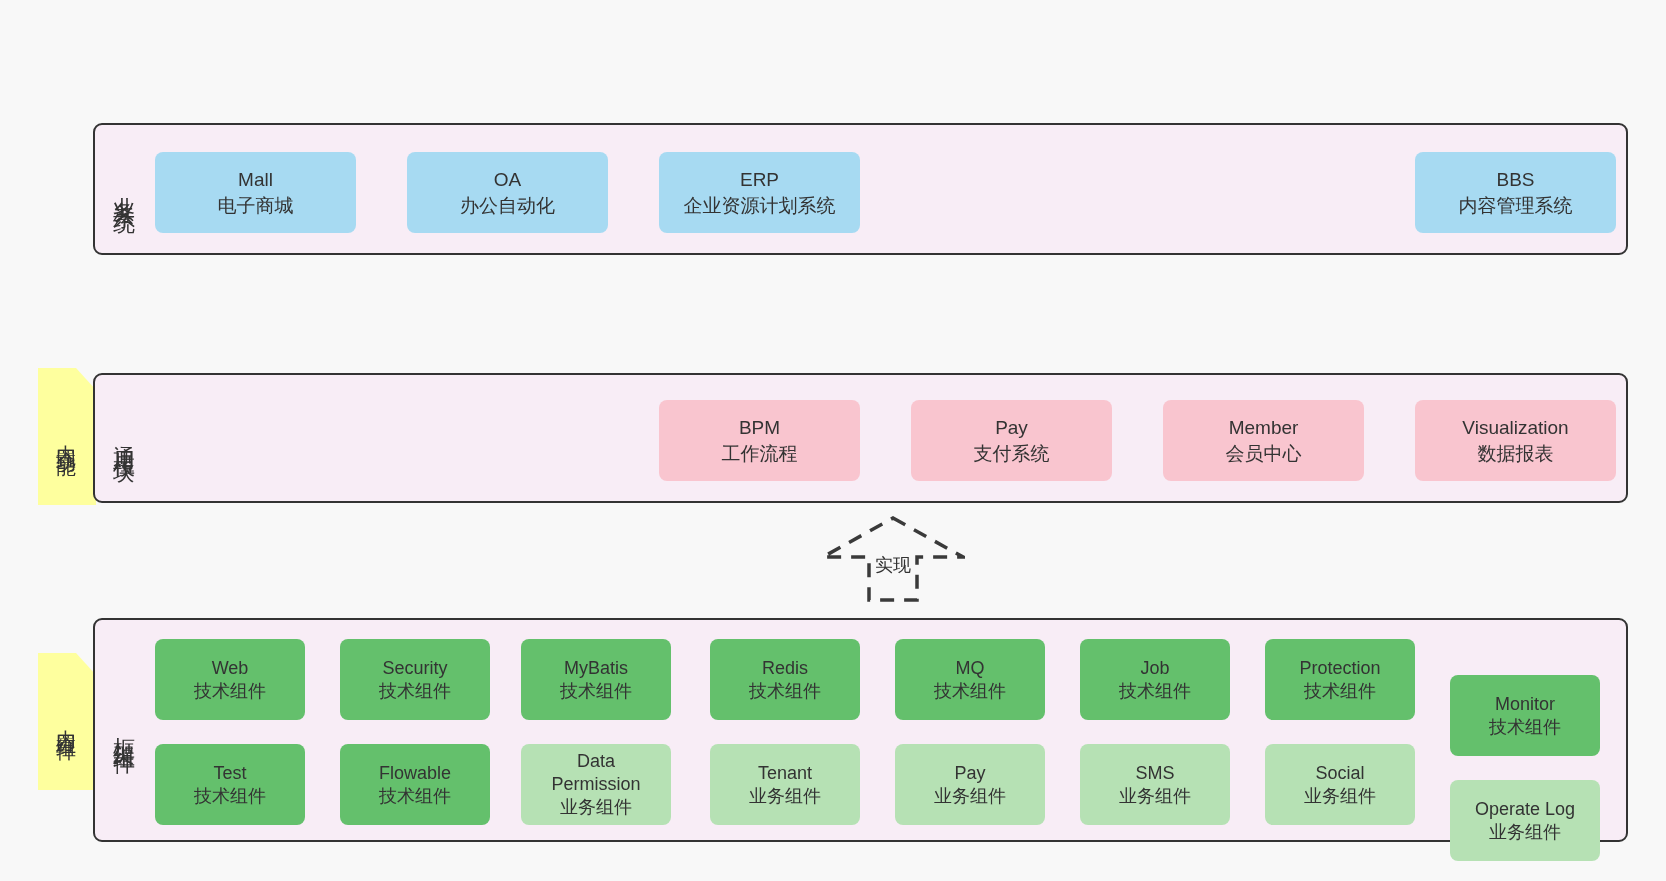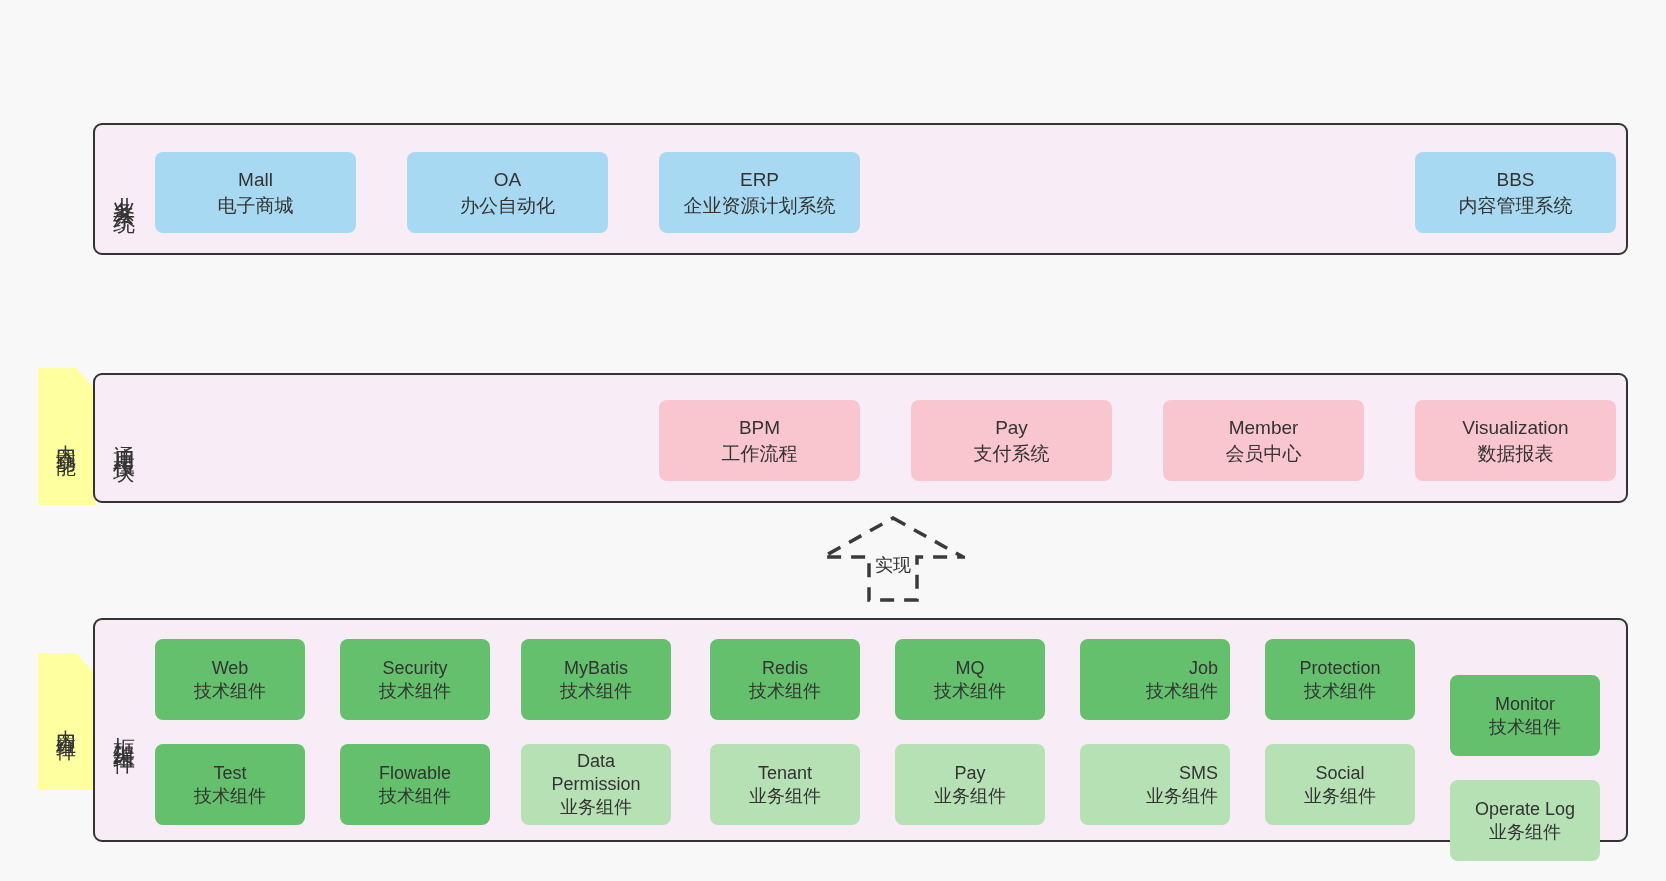--- a/index.html
+++ b/index.html
@@ -37,21 +37,21 @@
     display:flex;flex-direction:column;align-items:center;justify-content:center;
     text-align:center;font-size:19px;line-height:26px;
   }
   #band-business .box{top:27px;}
   #band-modules .box{top:25px;}
   #band-components .box{width:150px;padding:0 12px;box-sizing:border-box;font-size:18px;line-height:23px;}
   #band-components .row1{top:19px;}
   #band-components .row2{top:124px;}
 
   .c1{left:60px;} .c2{left:312px;} .c3{left:564px;} .c4{left:816px;} .c5{left:1068px;} .c6{left:1320px;}
-  .k1{left:60px;} .k2{left:245px;} .k3{left:426px;} .k4{left:615px;} .k5{left:800px;} .k6{left:985px;align-items:flex-end;} .k7{left:1170px;} .k8{left:1355px;margin-top:36px;}
+  .k1{left:60px;} .k2{left:245px;} .k3{left:426px;} .k4{left:615px;} .k5{left:800px;} .k6{left:985px;} .k7{left:1170px;} .k8{left:1355px;margin-top:36px;}
 
   .blue{background:var(--blue,#a7daf2);}
   .red{background:var(--red,#ef6168);}
   .pink{background:var(--pink,#f9c5cf);}
   .green{background:var(--green,#64c06c);}
   .lightgreen{background:var(--light_green,#b6e1b4);}
 
   
   .sticky{
     position:absolute;left:38px;width:58px;height:137px;

